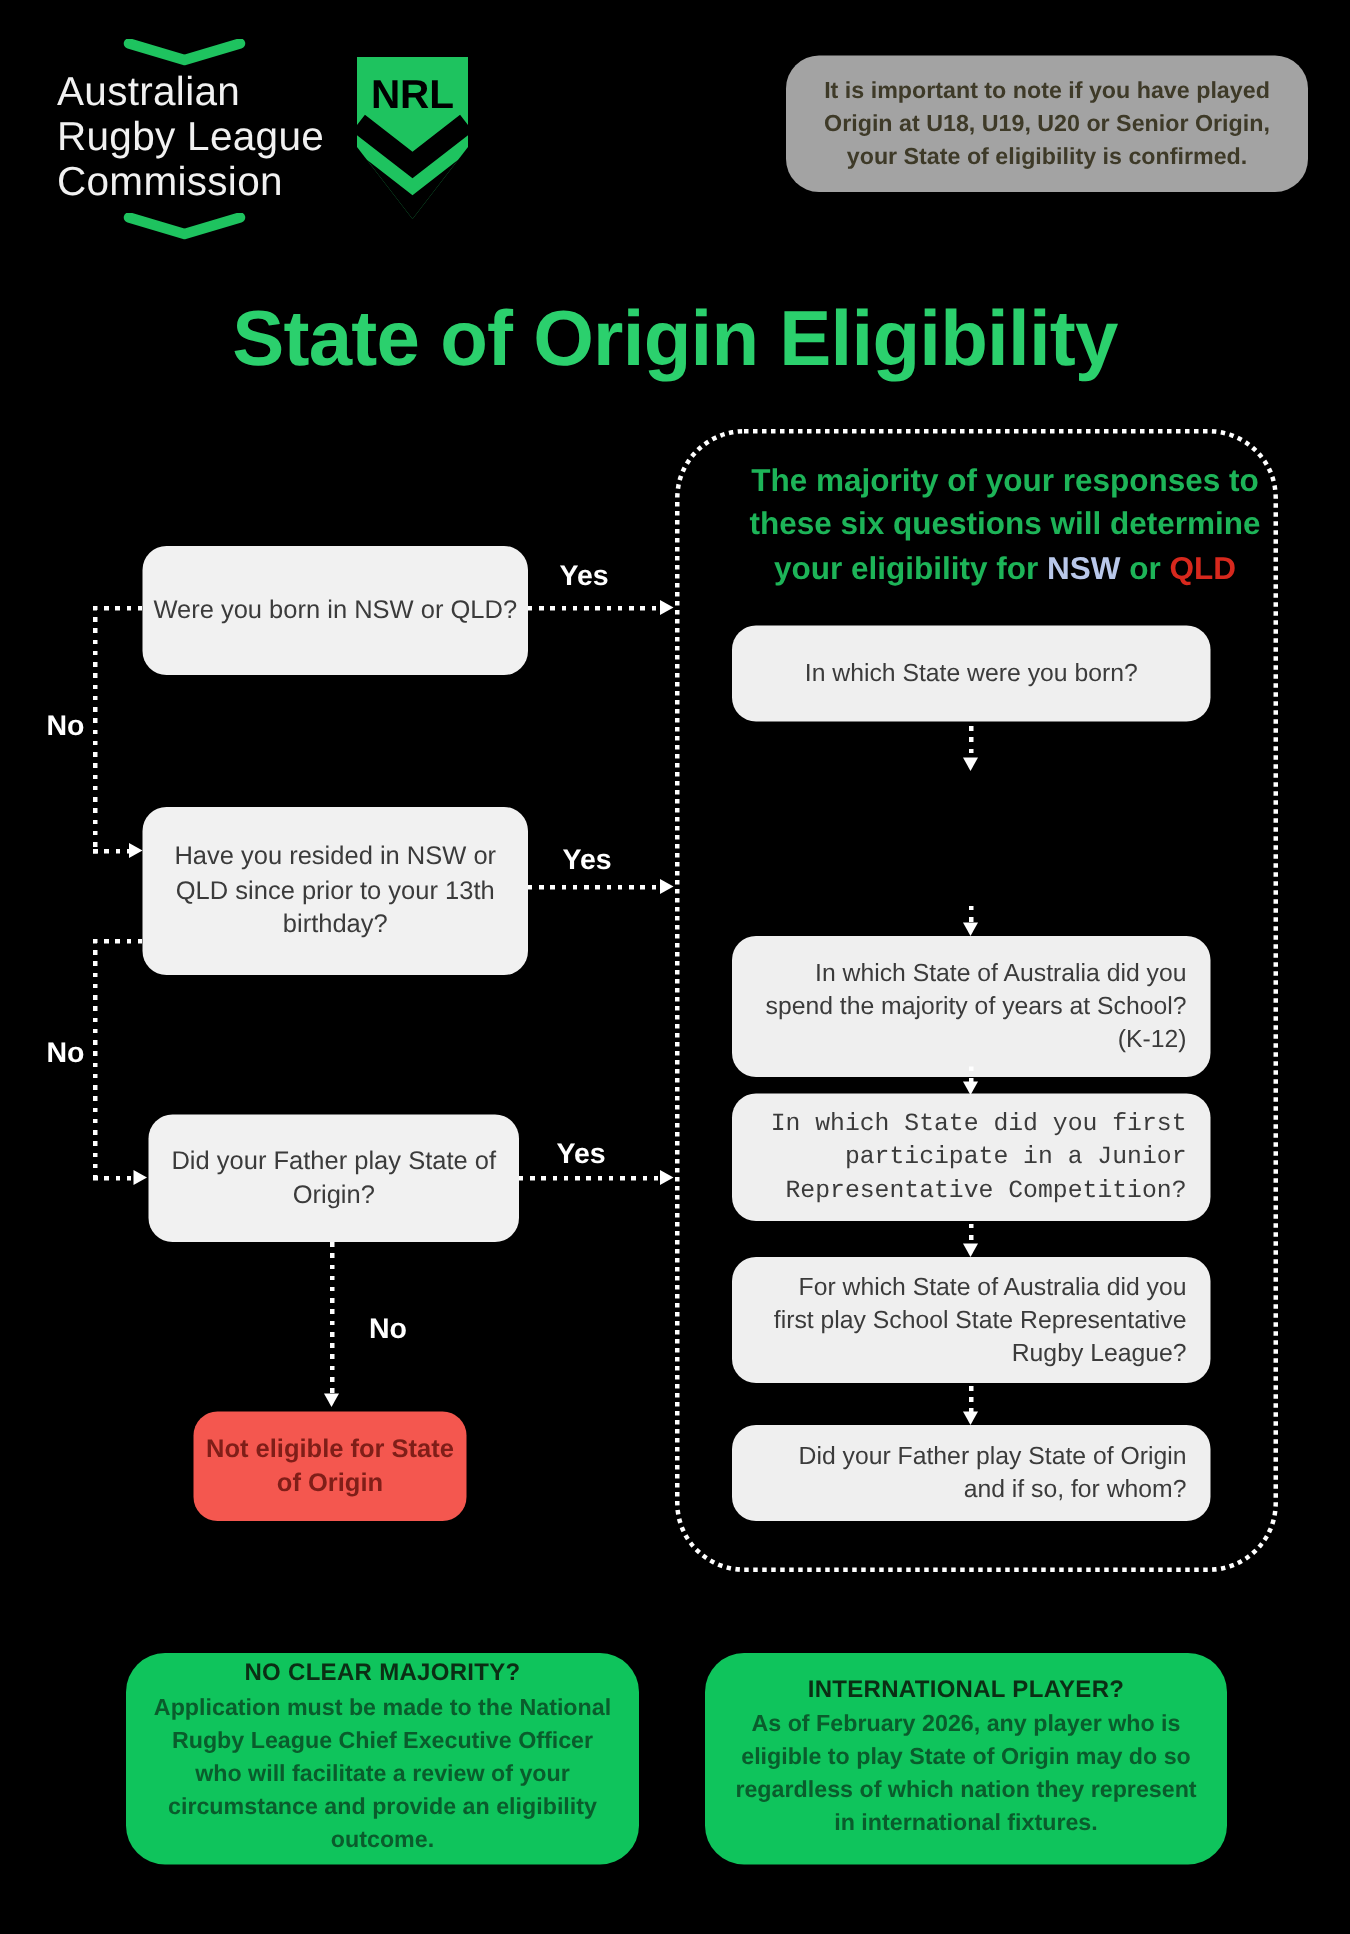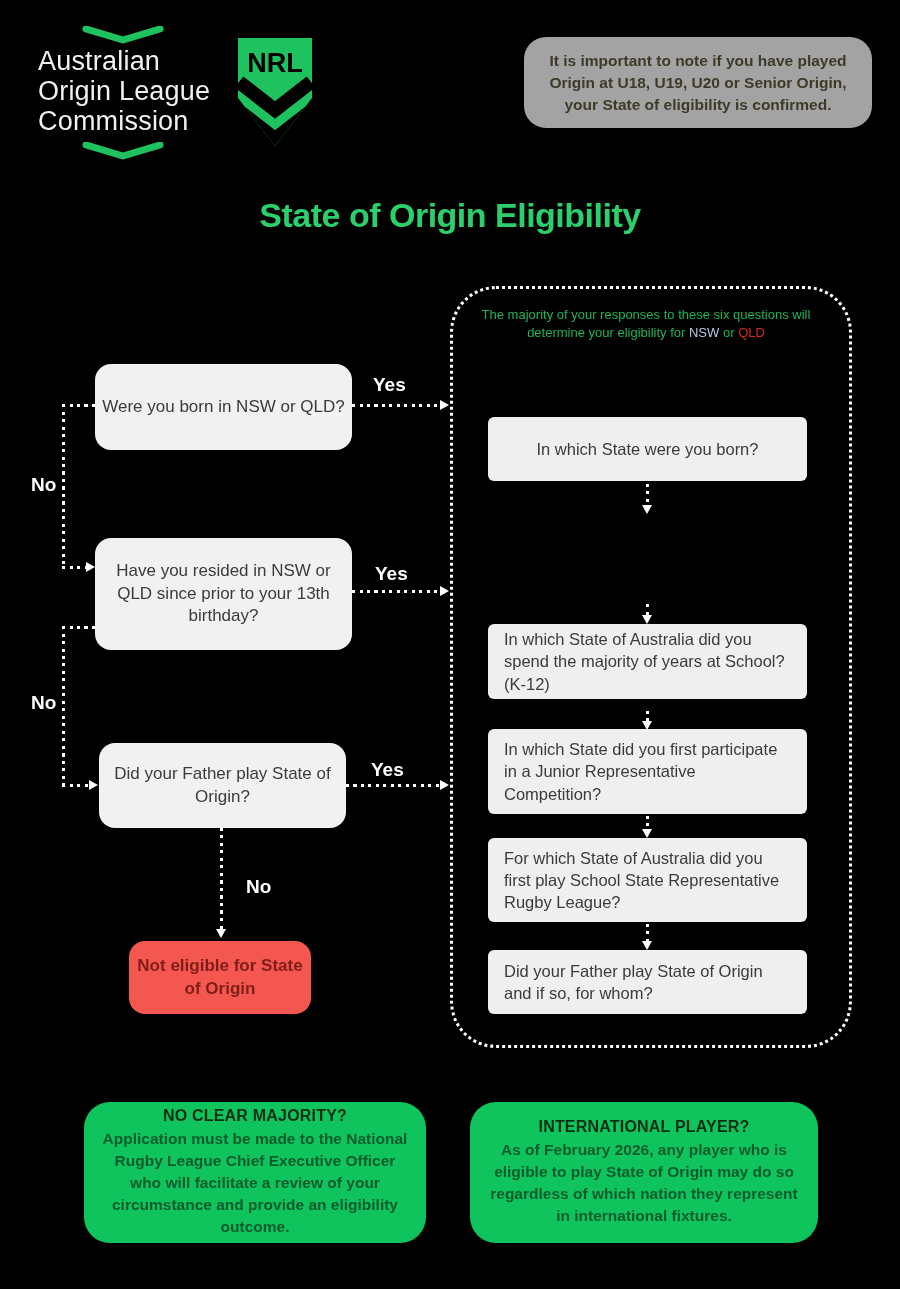--- a/index.html
+++ b/index.html
@@ -8,30 +8,30 @@
     font-family:"Liberation Sans", sans-serif;overflow:hidden;
   }
   .abs{position:absolute;}
   
   .org-name{left:38px;top:46px;color:#f1f1f1;font-size:27px;line-height:30px;font-weight:500;letter-spacing:.2px;}
   .note-box{
     left:524px;top:37px;width:348px;height:91px;background:#a3a3a3;border-radius:22px;
     display:flex;align-items:center;justify-content:center;text-align:center;
     color:#3e3a28;font-size:15.5px;font-weight:700;line-height:1.42;padding:0 18px;box-sizing:border-box;
   }
-  .page-title{left:0;right:0;top:196px;text-align:center;color:#2bd06d;font-size:34px;font-weight:700;letter-spacing:-.5px;}
+  .page-title{left:0;right:0;top:196px;text-align:center;color:#2bd06d;font-size:52px;font-weight:700;letter-spacing:-.5px;}
   
   .panel{left:450px;top:286px;width:402px;height:762px;border:3.5px dotted #fff;border-radius:46px;box-sizing:border-box;}
-  .panel-intro{left:456px;top:306px;width:380px;text-align:center;color:#1db458;font-size:13px;font-weight:400;line-height:1.4;}
+  .panel-intro{left:480px;top:306px;width:380px;text-align:center;color:#1db458;font-size:21px;font-weight:700;line-height:1.4;}
   .panel-intro .nsw{color:#b9c8ea;}
   .panel-intro .qld{color:#d7281d;}
   .qbox{
-    left:488px;width:319px;background:#efefef;border-radius:6px;color:#3b3b3b;
+    left:488px;width:319px;background:#efefef;border-radius:16px;color:#3b3b3b;
     font-size:16.5px;font-weight:500;line-height:1.34;display:flex;align-items:center;justify-content:center;
-    text-align:left;padding:8px 16px;box-sizing:border-box;
+    text-align:right;padding:8px 16px;box-sizing:border-box;
   }
   
   .fbox{
     background:#f1f1f1;border-radius:16px;color:#3b3b3b;font-size:17px;font-weight:500;line-height:1.35;
     display:flex;align-items:center;justify-content:center;text-align:center;padding:8px 2px;box-sizing:border-box;
   }
   .stop-box{
     left:129px;top:941px;width:182px;height:73px;background:#f4574f;border-radius:16px;color:#7f1e18;
     font-size:17px;font-weight:600;line-height:1.35;display:flex;align-items:center;justify-content:center;text-align:center;
   }
@@ -52,21 +52,21 @@
 </head>
 <body>
 
 <div class="canvas">
 
   <svg class="abs" style="left:82px;top:26px;" width="82" height="18" viewBox="0 0 82 18">
     <polyline points="4,3 41,14 78,3" fill="none" stroke="#1ec35f" stroke-width="7" stroke-linecap="round" stroke-linejoin="round"></polyline>
   </svg>
   <div class="abs org-name">
     <div>Australian</div>
-    <div>Origin League</div>
+    <div>Rugby League</div>
     <div>Commission</div>
   </div>
   <svg class="abs" style="left:82px;top:142px;" width="82" height="18" viewBox="0 0 82 18">
     <polyline points="4,3 41,14 78,3" fill="none" stroke="#1ec35f" stroke-width="7" stroke-linecap="round" stroke-linejoin="round"></polyline>
   </svg>
 
   <svg class="abs" style="left:231px;top:34px;" width="88" height="116" viewBox="0 0 88 116">
     <defs>
       <clipPath id="sclip">
           <path d="M7,4 H81 V64 L44,112 L7,64 Z"></path>
@@ -119,22 +119,22 @@
 
   <div class="abs v-dots" style="left:220px;top:828px;height:102px;"></div>
   <div class="abs arr-down" style="left:216px;top:929px;"></div>
 
   <div class="abs panel"></div>
   <div class="abs panel-intro">
     <span>The majority of your responses to these six questions will determine your eligibility for </span><span class="nsw">NSW</span><span> or </span><span class="qld">QLD</span>
   </div>
 
   <div class="abs qbox" style="top:417px;height:64px;">In which State were you born?</div>
-  <div class="abs qbox" style="top:624px;height:75px;">In which State of Australia did you spend the majority of years at School? (K-12)</div>
-  <div class="abs qbox" style="top:729px;height:85px;">In which State did you first participate in a Junior Representative Competition?</div>
+  <div class="abs qbox" style="top:624px;height:94px;">In which State of Australia did you spend the majority of years at School? (K-12)</div>
+  <div class="abs qbox" style="top:729px;height:85px;font-family:Liberation Mono, monospace;">In which State did you first participate in a Junior Representative Competition?</div>
   <div class="abs qbox" style="top:838px;height:84px;">For which State of Australia did you first play School State Representative Rugby League?</div>
   <div class="abs qbox" style="top:950px;height:64px;">Did your Father play State of Origin and if so, for whom?</div>
 
   <div class="abs v-dots" style="left:646px;top:484px;height:22px;"></div>
   <div class="abs arr-down" style="left:642px;top:505px;"></div>
   <div class="abs v-dots" style="left:646px;top:604px;height:12px;"></div>
   <div class="abs arr-down" style="left:642px;top:615px;"></div>
   <div class="abs v-dots" style="left:646px;top:711px;height:11px;"></div>
   <div class="abs arr-down" style="left:642px;top:721px;"></div>
   <div class="abs v-dots" style="left:646px;top:816px;height:14px;"></div>

